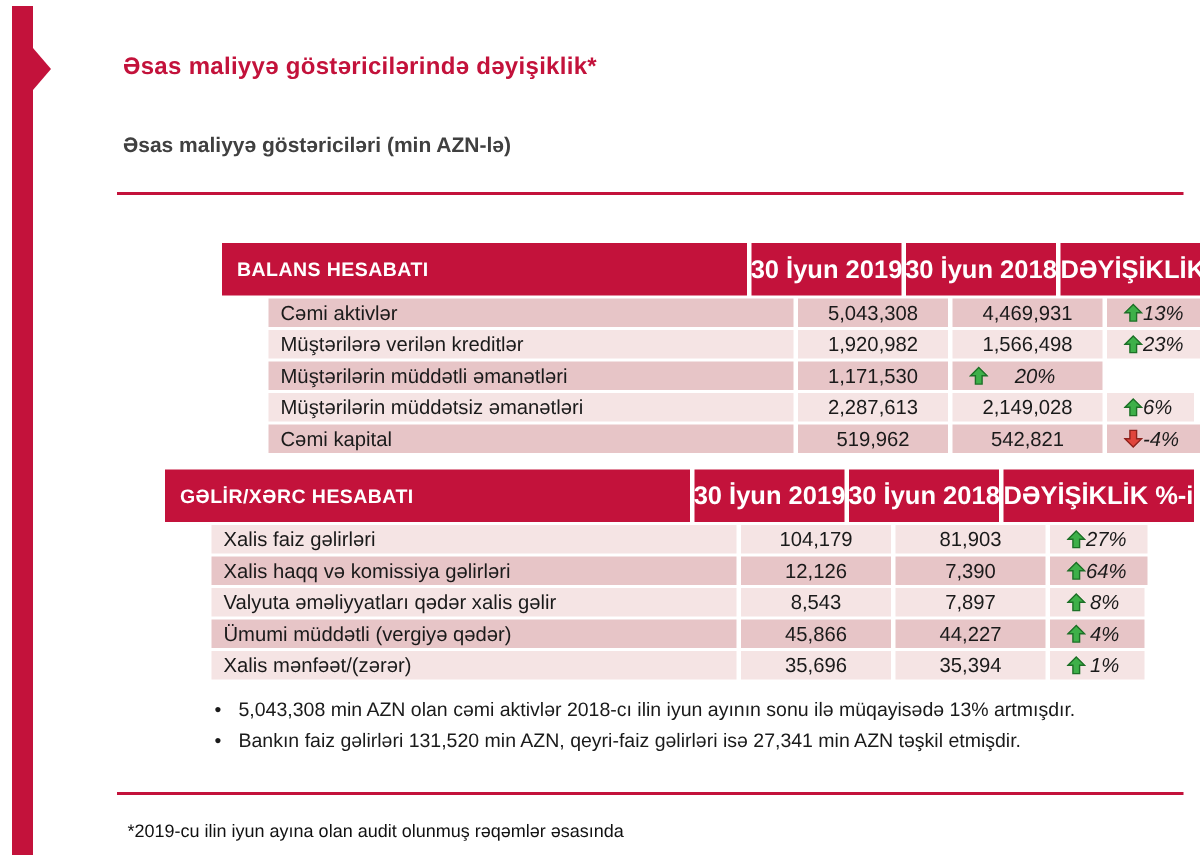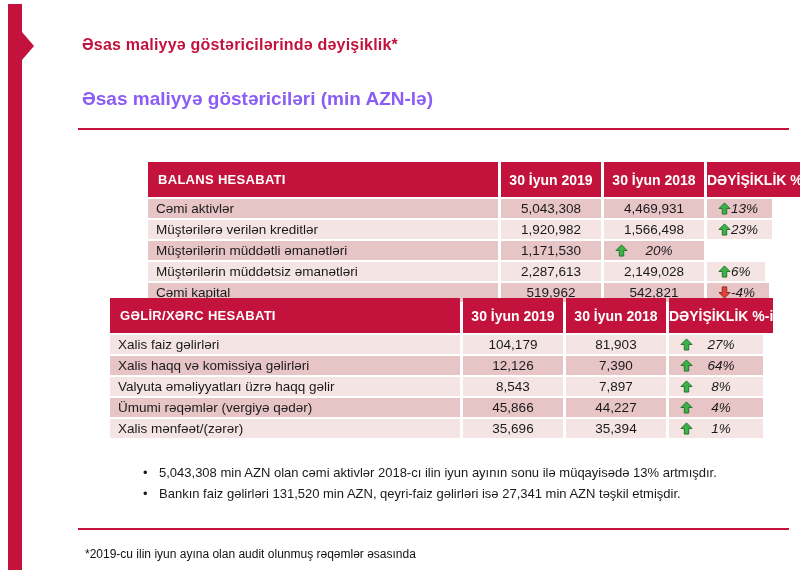--- a/index.html
+++ b/index.html
@@ -14,33 +14,33 @@
     font-family:"Liberation Sans",sans-serif;
     background:#ffffff;
     position:relative;
     overflow:hidden;
     color:var(--ink);
   }
   .strip{position:absolute;left:8px;top:4px;width:14px;height:566px;background:var(--red);}
   .strip-arrow{position:absolute;left:22px;top:32px;width:0;height:0;
     border-top:14px solid transparent;border-bottom:14px solid transparent;border-left:12px solid var(--red);}
   .title{position:absolute;left:82px;top:36px;font-size:16px;font-weight:bold;color:var(--red);letter-spacing:.2px;}
-  .subtitle{position:absolute;left:82px;top:88px;font-size:19px;font-weight:bold;color:#8b5cf6;}
+  .subtitle{position:absolute;left:82px;top:88px;font-size:14px;font-weight:bold;color:#404040;}
   .rule{position:absolute;left:78px;width:711px;height:2px;background:var(--red);}
   .rule.top{top:128px;}
   .rule.bottom{top:528px;}
 
   .ftable{position:absolute;left:110px;width:653px;}
   .t1{top:162px;padding-left:38px;}
-  .t2{top:298px;}
+  .t2{top:313px;}
   .thead{display:grid;grid-template-columns:350px 100px 100px 1fr;column-gap:3px;height:35px;}
-  .hcell{background:var(--red);color:#fff;font-weight:bold;font-size:14px;
+  .hcell{background:var(--red);color:#fff;font-weight:bold;font-size:17px;
     display:flex;align-items:center;justify-content:center;white-space:nowrap;}
   .hcell.first{justify-content:flex-start;padding-left:10px;font-size:13px;letter-spacing:.3px;}
-  .trow{display:grid;grid-template-columns:350px 100px 100px 1fr;column-gap:3px;height:19px;margin-top:2px;}
+  .trow{display:grid;grid-template-columns:350px 100px 100px 1fr;column-gap:3px;height:19px;margin-top:2px;margin-left:31px;}
   .cell{display:flex;align-items:center;font-size:13.5px;color:var(--ink);white-space:nowrap;}
   .cell.label{padding-left:8px;}
   .cell.num{justify-content:center;text-align:right;}
   .cell.change{padding-left:10px;font-style:italic;}
   .t1 .trow:nth-child(odd) .cell{background:var(--row-dark);}
   .t1 .trow:nth-child(even) .cell{background:var(--row-light);}
   .t2 .trow:nth-child(odd) .cell{background:var(--row-light);}
   .t2 .trow:nth-child(even) .cell{background:var(--row-dark);}
 
   .arrow{display:inline-flex;width:14px;height:14px;align-items:center;justify-content:center;}
@@ -168,34 +168,34 @@
       <div class="cell change">
         <span class="arrow arrow-up">
             <svg viewBox="0 0 14 14">
               <path d="M7 1 L13 7 L9.4 7 L9.4 13 L4.6 13 L4.6 7 L1 7 Z"></path>
             </svg>
           </span>
         <span class="pct">64%</span>
       </div>
     </div>
     <div class="trow">
-      <div class="cell label">Valyuta əməliyyatları üzrə haqq gəlir</div>
+      <div class="cell label">Valyuta əməliyyatları qədər xalis gəlir</div>
       <div class="cell num">8,543</div>
       <div class="cell num">7,897</div>
       <div class="cell change">
         <span class="arrow arrow-up">
             <svg viewBox="0 0 14 14">
               <path d="M7 1 L13 7 L9.4 7 L9.4 13 L4.6 13 L4.6 7 L1 7 Z"></path>
             </svg>
           </span>
         <span class="pct">8%</span>
       </div>
     </div>
     <div class="trow">
-      <div class="cell label">Ümumi rəqəmlər (vergiyə qədər)</div>
+      <div class="cell label">Ümumi müddətli (vergiyə qədər)</div>
       <div class="cell num">45,866</div>
       <div class="cell num">44,227</div>
       <div class="cell change">
         <span class="arrow arrow-up">
             <svg viewBox="0 0 14 14">
               <path d="M7 1 L13 7 L9.4 7 L9.4 13 L4.6 13 L4.6 7 L1 7 Z"></path>
             </svg>
           </span>
         <span class="pct">4%</span>
       </div>

